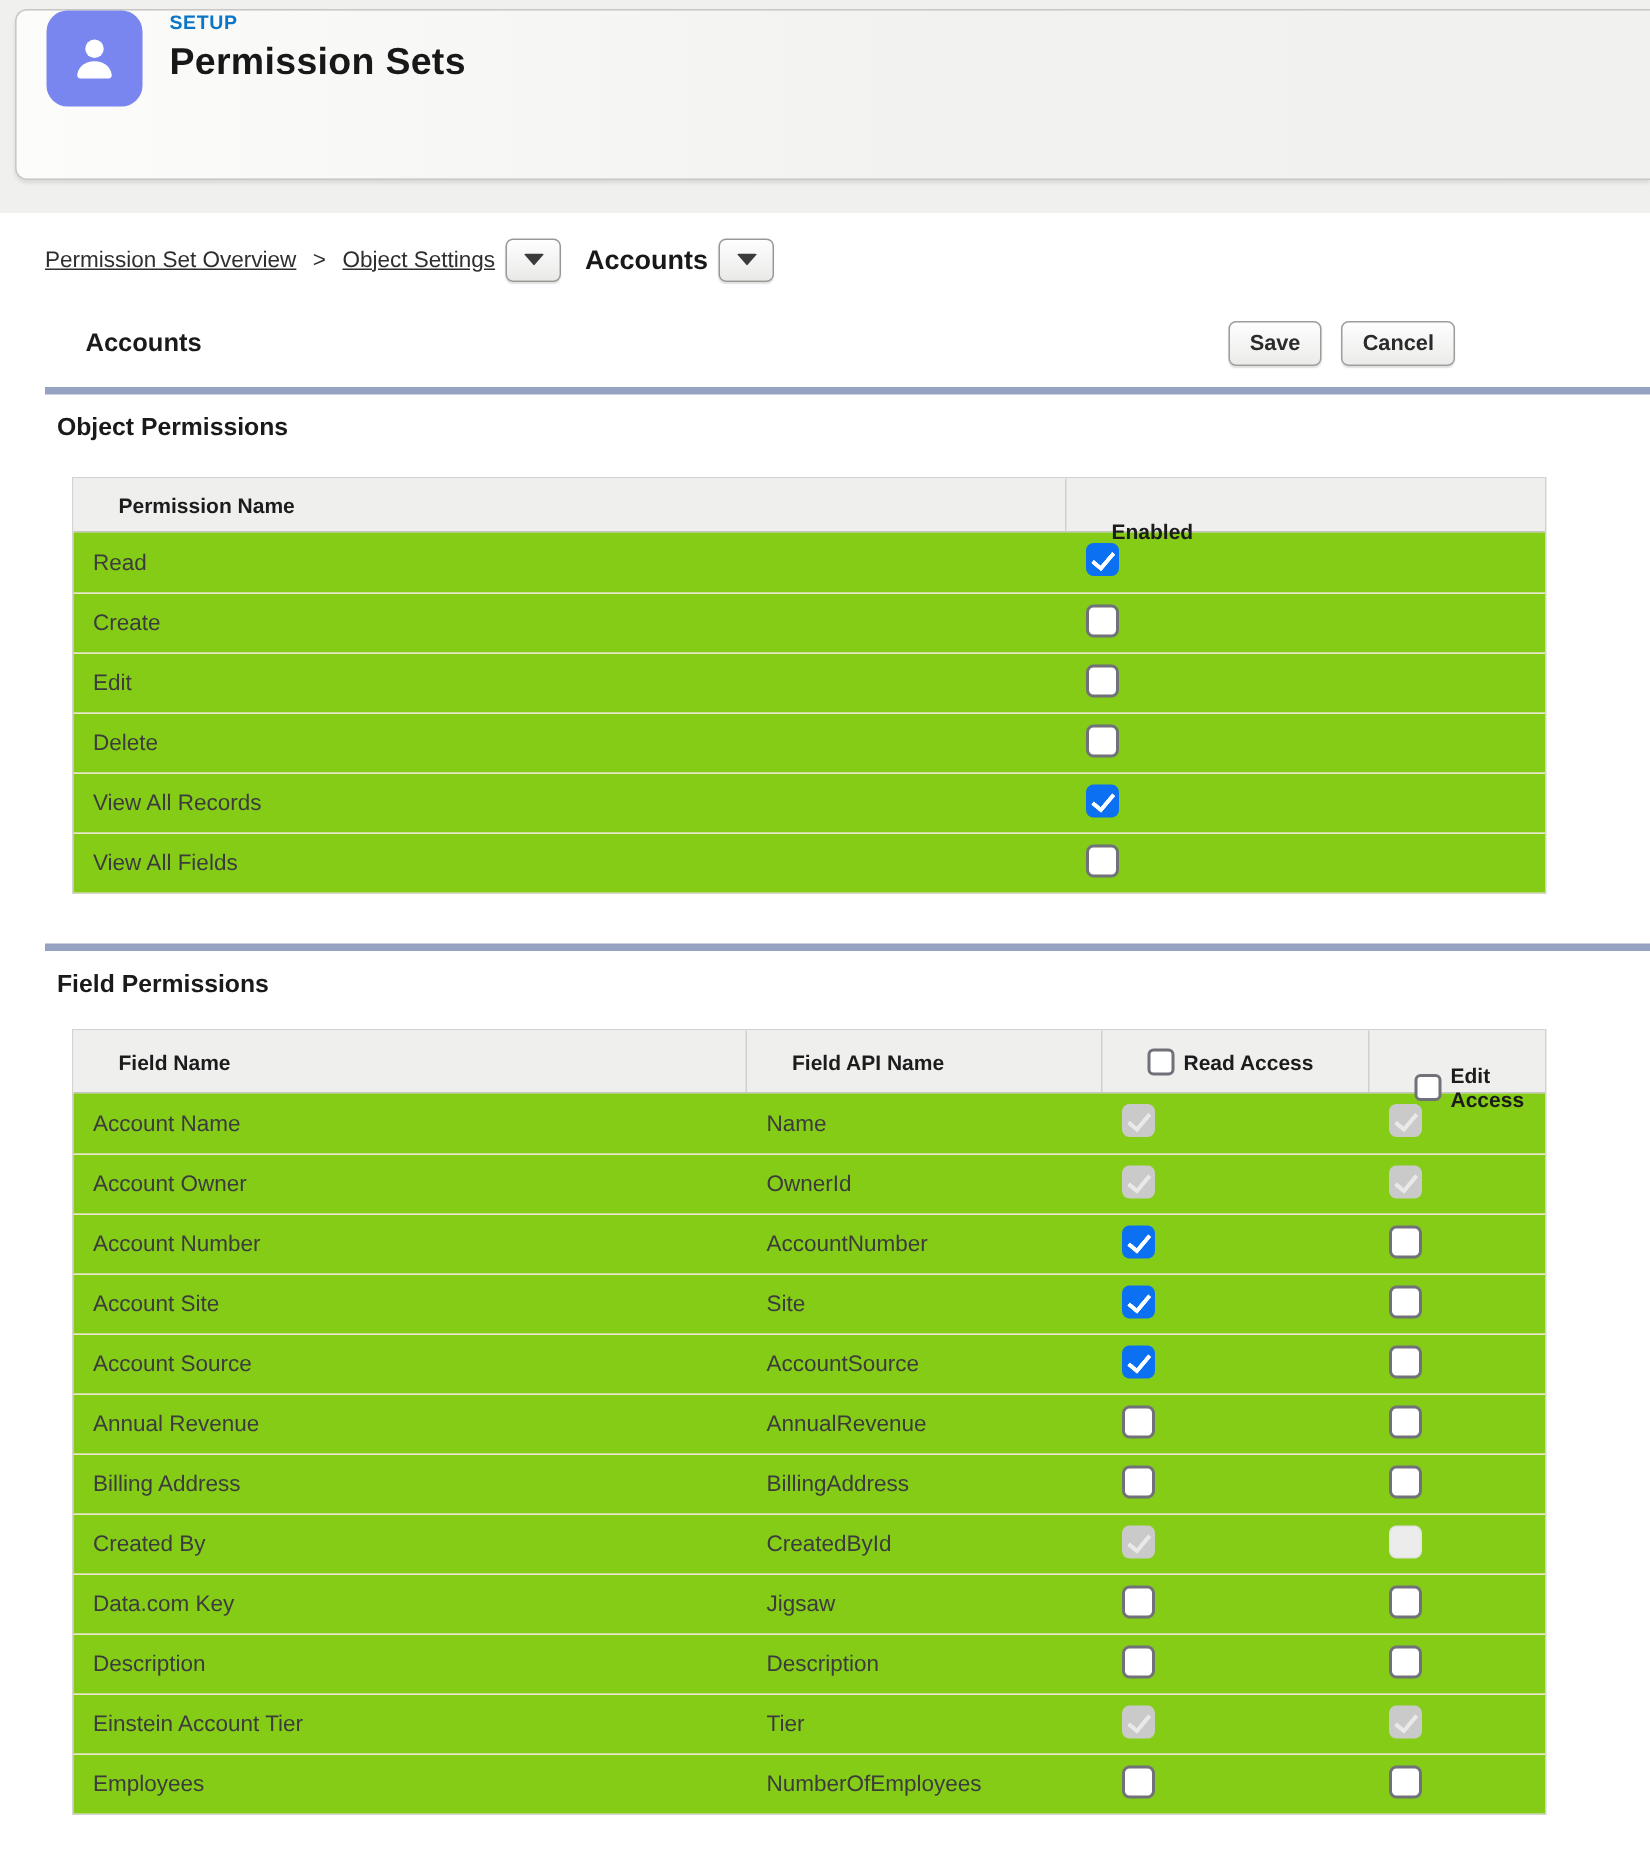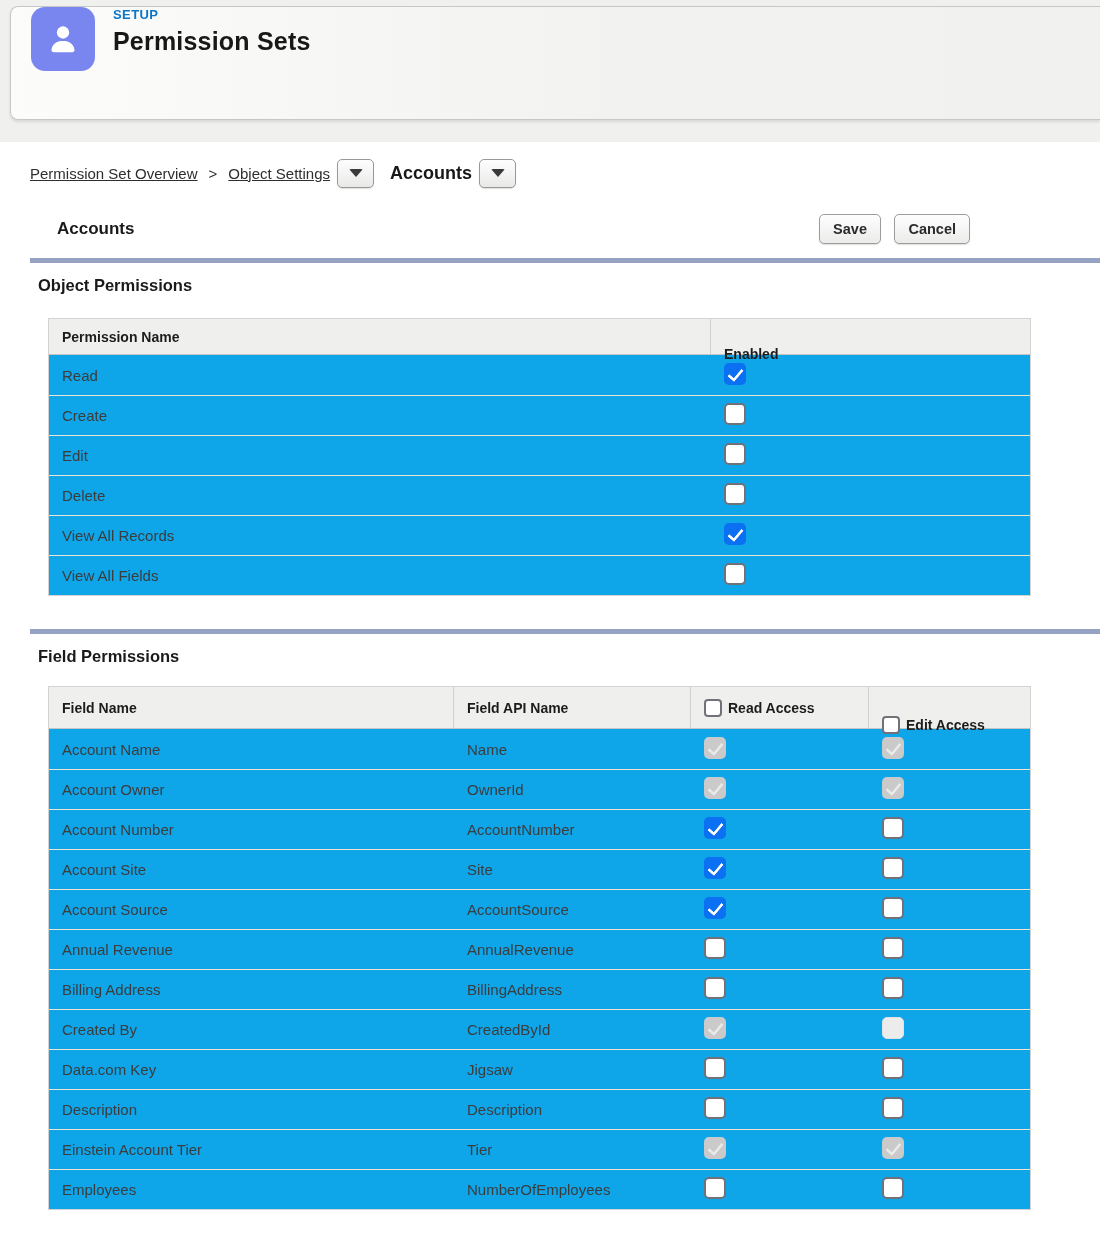--- a/index.html
+++ b/index.html
@@ -40,30 +40,30 @@
          font-family:"Liberation Sans", sans-serif; }
 
   .divider { height:5px; background:#95a2c2; margin-top:13px; }
   .section-heading { font-size:16.5px; font-weight:bold; color:#1a1a1a; margin:13px 0 0 8px; }
 
   
   .tbl { width:983px; margin:23px 0 0 18px; border:1px solid #d5d3d1; font-size:15px; }
   .tbl-header { display:flex; align-items:center; background:#efefee; height:36px;
                 border-bottom:1px solid #c6c4c2; font-weight:bold; font-size:14px; color:#1c1c1c; }
   .tbl-header.tall { height:42px; }
-  .hcell { height:100%; display:flex; align-items:center; padding-left:13px; border-right:1px solid #d2d0cd; }
+  .hcell { height:100%; display:flex; align-items:center; padding-left:30px; border-right:1px solid #d2d0cd; }
   .hcell:last-child { border-right:none;margin-top:34px; }
-  .row { display:flex; align-items:center; height:40px; background:#0ea5e9; border-top:1px solid #ebe6cf; }
+  .row { display:flex; align-items:center; height:40px; background:#84cc16; border-top:1px solid #ebe6cf; }
   .row:first-child { border-top:none; }
   .cell { padding-left:13px; }
 
   
   .oc1 { width:662px; } .oc2 { flex:1; }
   
-  .fc1 { width:405px; } .fc2 { width:237px; } .fc3 { width:178px; } .fc4 { flex:1; }
+  .fc1 { width:449px; } .fc2 { width:237px; } .fc3 { width:178px; } .fc4 { flex:1; }
 
   
   .cb { width:22px; height:22px; border-radius:5px; display:inline-block; position:relative; flex:none; }
   .cb.sm { width:18px; height:18px; border-radius:4px; margin-right:6px; }
   .cb.unchecked { background:#fff; border:2px solid #71717a; }
   .cb.checked { background:#0b70f2; }
   .cb.checked::after { content:""; position:absolute; left:7px; top:3px; width:6px; height:12px;
     border:solid #fff; border-width:0 3px 3px 0; border-radius:1px; transform:rotate(40deg); }
   .cb.disabled-checked { background:#cacaca; }
   .cb.disabled-checked::after { content:""; position:absolute; left:7px; top:3px; width:6px; height:12px;

